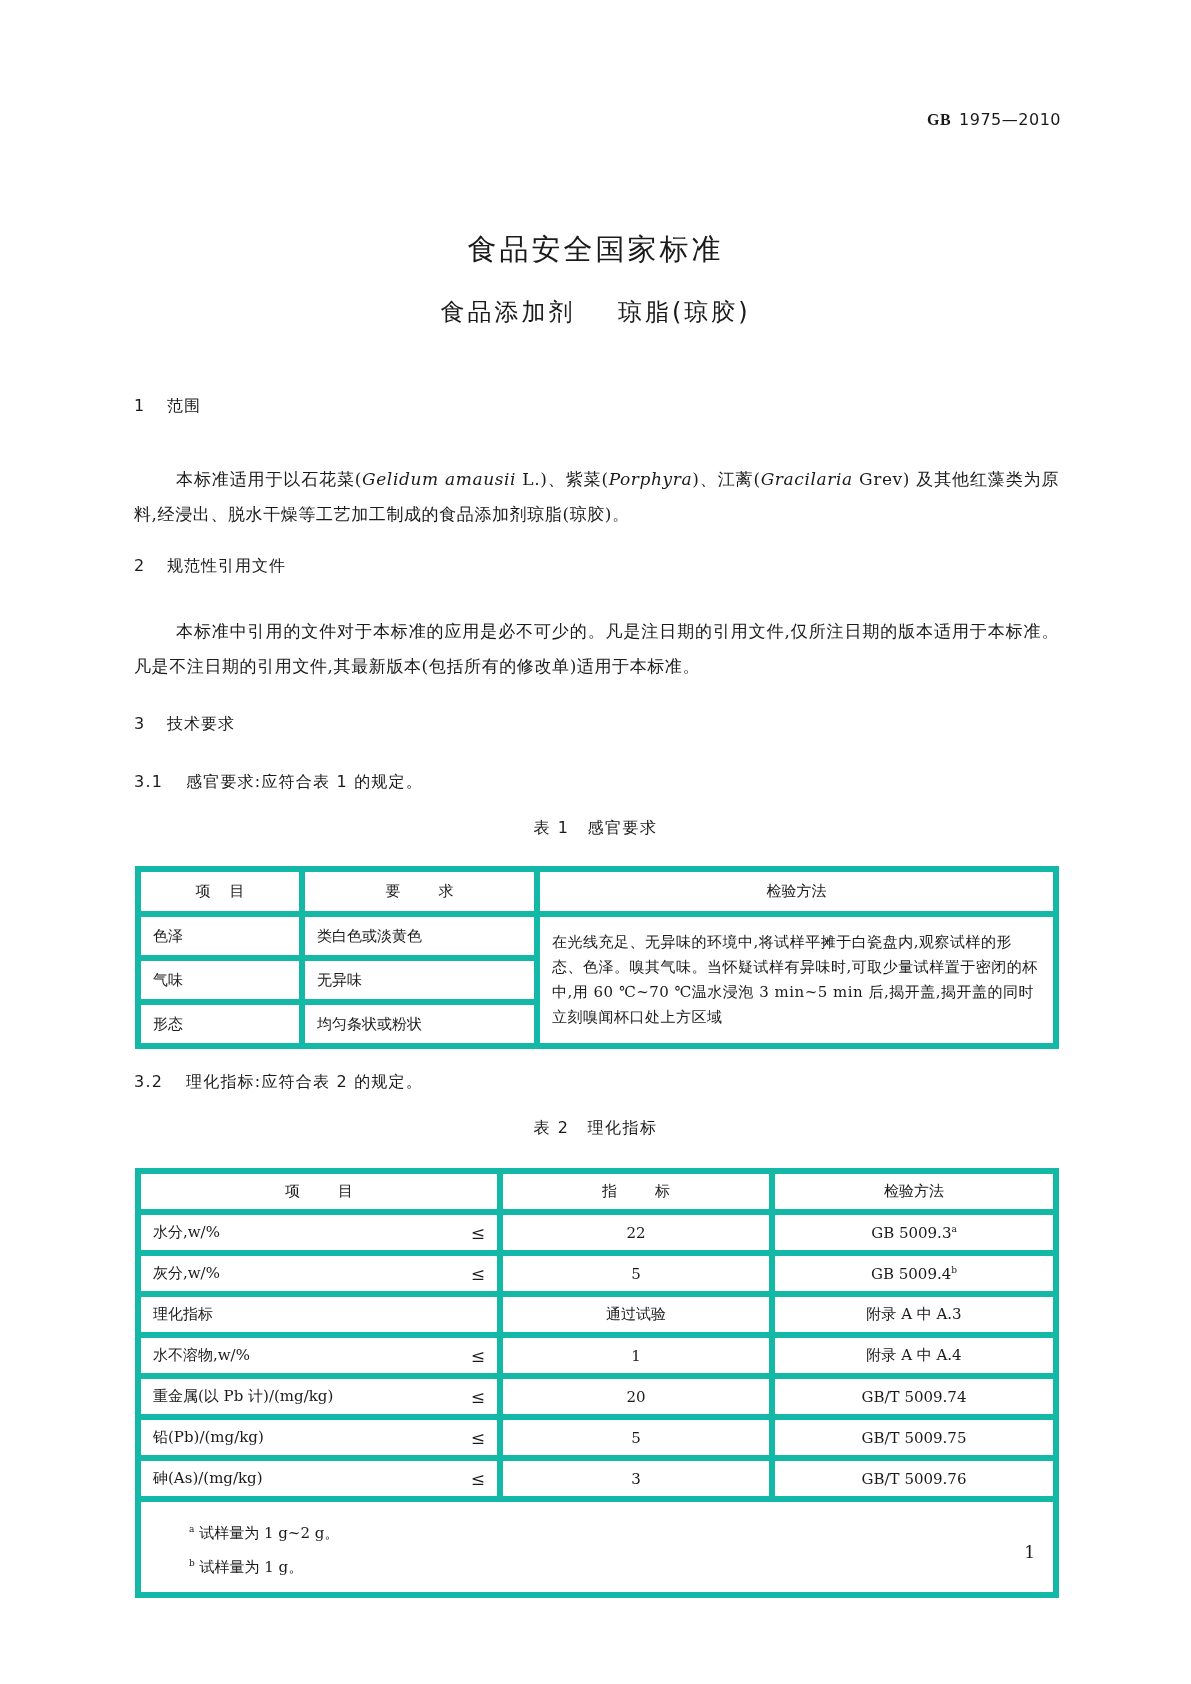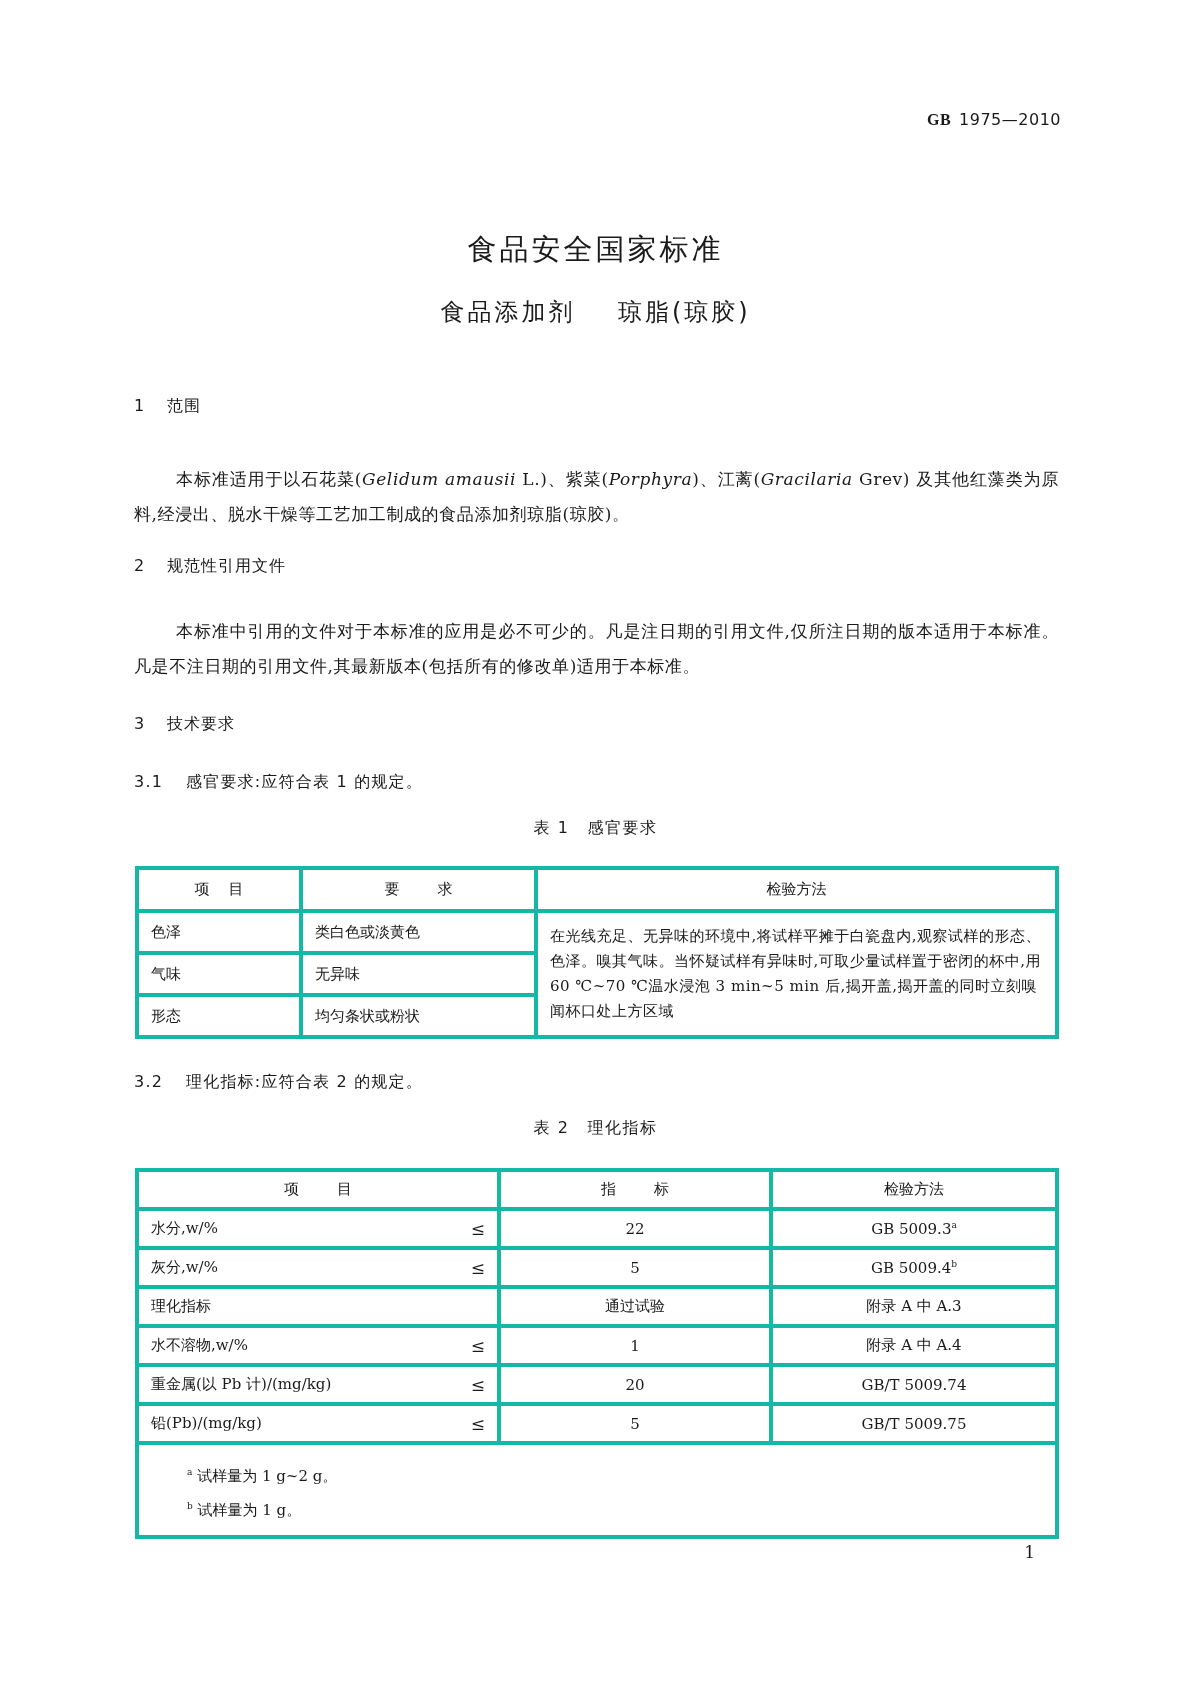--- a/index.html
+++ b/index.html
@@ -13,21 +13,21 @@
   .title2 { left:0; width:1191px; top:296px; text-align:center; font-size:24px; letter-spacing:3px; }
   .h1 { left:134px; font-size:16px; letter-spacing:1px; }
   .h1 .num { display:inline-block; width:33px; }
   .h2 { left:134px; font-size:16px; letter-spacing:1.2px; }
   .h2 .num { display:inline-block; width:52px; }
   .para { left:134px; width:925px; font-size:17px; line-height:35px; text-indent:42px; letter-spacing:0.6px; text-align:justify; }
   .para i { font-style:italic; }
   .caption { left:0; width:1191px; text-align:center; font-size:16px; letter-spacing:1.5px; }
   .caption .num { margin-right:18px; }
   table { border-collapse:collapse; position:absolute; font-size:15px; }
-  td, th { border:4px solid #14b8a6; font-weight:normal; padding:0 12px; }
+  td, th { border:6px solid #14b8a6; font-weight:normal; padding:0 12px; }
   .t1 { left:135px; top:866px; width:924px; border:2px solid #333; }
   .t1 th { height:39px; text-align:center; border-bottom:2px solid #333; }
   .t1 td.item, .t1 td.req { height:38px; text-align:left; }
   .t1 td.method { line-height:25px; text-align:left; padding:4px 10px 4px 12px; vertical-align:middle; letter-spacing:0.5px; }
   .t2 { left:135px; top:1168px; width:924px; border:2px solid #333; }
   .t2 th { height:35px; text-align:center; border-bottom:2px solid #333; }
   .t2 td { height:35px; }
   .t2 td.item { position:relative; text-align:left; }
   .t2 td.item .le { position:absolute; right:12px; top:50%; transform:translateY(-50%); font-size:17px; }
   .t2 td.center { text-align:center; }
@@ -138,20 +138,25 @@
   <tr>
     <td class="item"><span>重金属(以 Pb 计)/(mg/kg)</span><span class="le">≤</span></td>
     <td class="center">20</td>
     <td class="center"><span>GB/T 5009.74</span></td>
   </tr>
   <tr>
     <td class="item"><span>铅(Pb)/(mg/kg)</span><span class="le">≤</span></td>
     <td class="center">5</td>
     <td class="center"><span>GB/T 5009.75</span></td>
   </tr>
+  <tr>
+    <td class="item"><span>砷(As)/(mg/kg)</span><span class="le">≤</span></td>
+    <td class="center">3</td>
+    <td class="center"><span>GB/T 5009.76</span></td>
+  </tr>
   <tr class="notes">
     <td colspan="3">
       <div><sup>a</sup><span> 试样量为 1 g~2 g。</span></div>
       <div><sup>b</sup><span> 试样量为 1 g。</span></div>
     </td>
   </tr>
 </tbody>
   </table>
 
 <div class="abs page-no">1</div>

